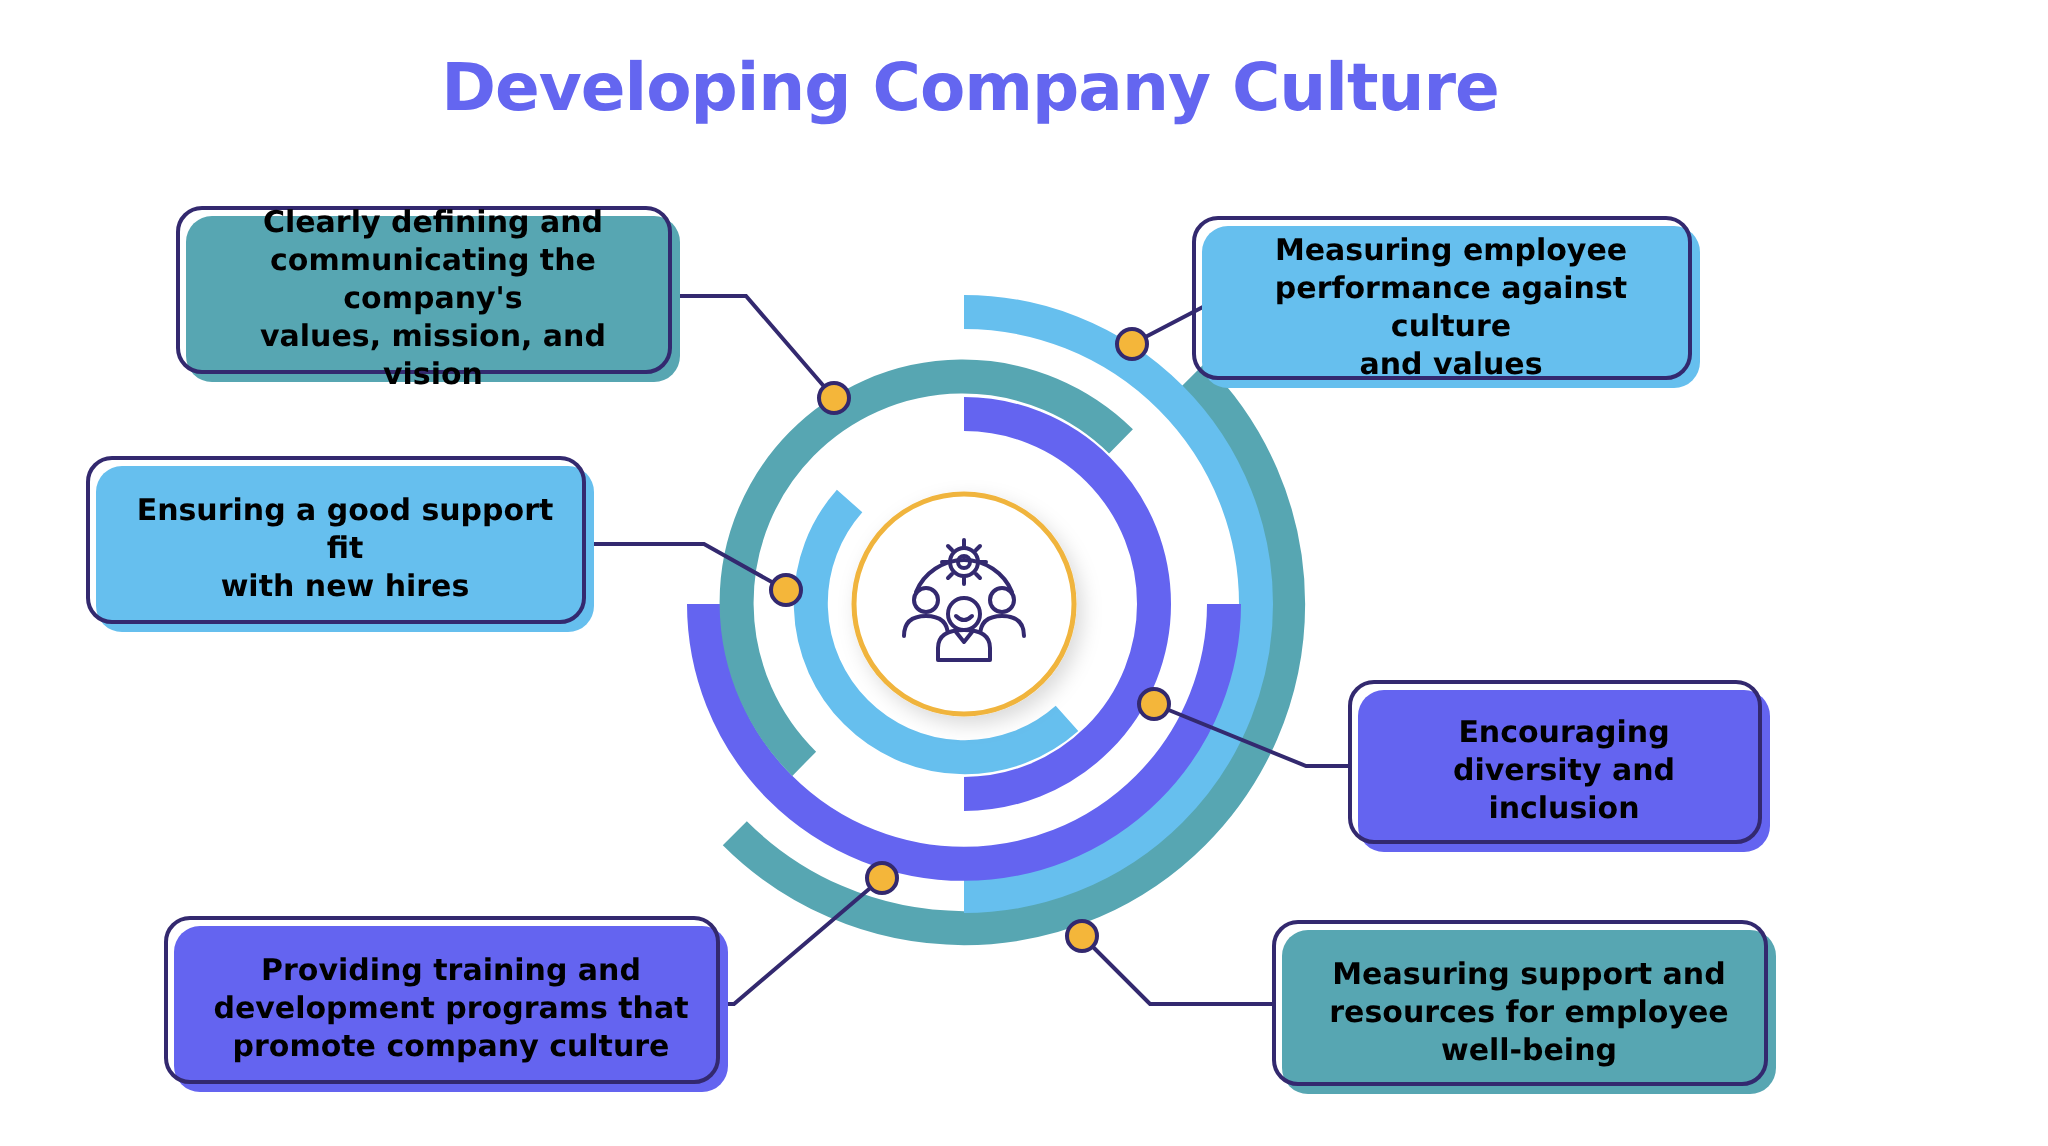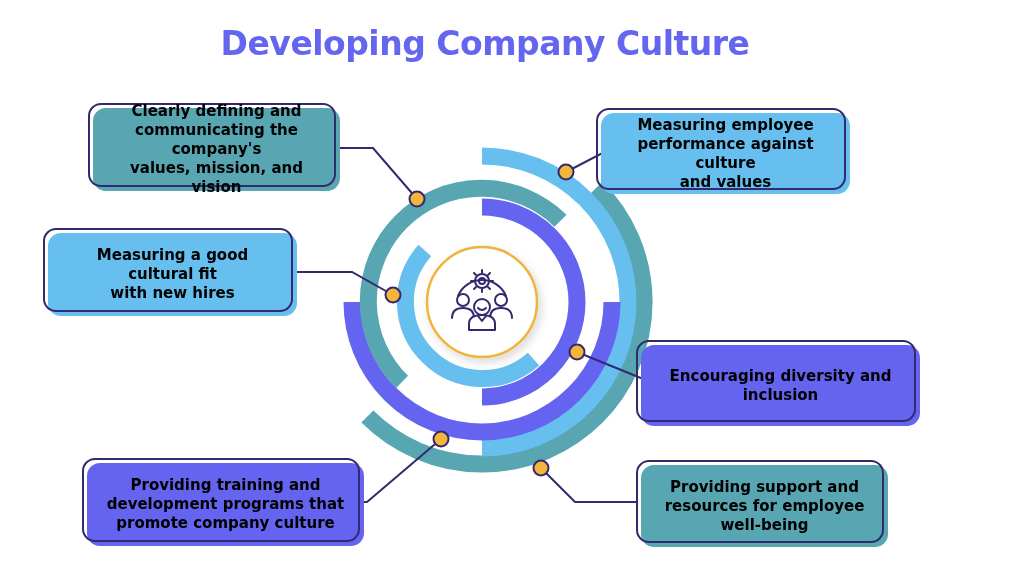--- a/index.html
+++ b/index.html
@@ -89,40 +89,40 @@
     <div class="box" style="left: 88px; top: 103px; width: 248px; height: 84px;">
       <div class="fill" style="background: rgb(87, 166, 178);"></div>
       <div class="outline"></div>
       <div class="label">Clearly defining and
 communicating the company's
 values, mission, and vision</div>
     </div>
     <div class="box" style="left: 43px; top: 228px; width: 250px; height: 84px;">
       <div class="fill" style="background: rgb(102, 191, 238);"></div>
       <div class="outline"></div>
-      <div class="label">Measuring a good cultural fit
+      <div class="label">Ensuring a good support fit
 with new hires</div>
     </div>
     <div class="box" style="left: 596px; top: 108px; width: 250px; height: 82px;">
       <div class="fill" style="background: rgb(102, 191, 238);"></div>
       <div class="outline"></div>
       <div class="label">Measuring employee
 performance against culture
 and values</div>
     </div>
-    <div class="box" style="left: 636px; top: 340px; width: 280px; height: 82px;">
+    <div class="box" style="left: 674px; top: 340px; width: 207px; height: 82px;">
       <div class="fill" style="background: rgb(100, 100, 240);"></div>
       <div class="outline"></div>
       <div class="label">Encouraging diversity and
 inclusion</div>
     </div>
     <div class="box" style="left: 636px; top: 460px; width: 248px; height: 83px;">
       <div class="fill" style="background: rgb(87, 166, 178);"></div>
       <div class="outline"></div>
-      <div class="label">Providing support and
+      <div class="label">Measuring support and
 resources for employee
 well-being</div>
     </div>
     <div class="box" style="left: 82px; top: 458px; width: 278px; height: 84px;">
       <div class="fill" style="background: rgb(100, 100, 240);"></div>
       <div class="outline"></div>
       <div class="label">Providing training and
 development programs that
 promote company culture</div>
     </div>

